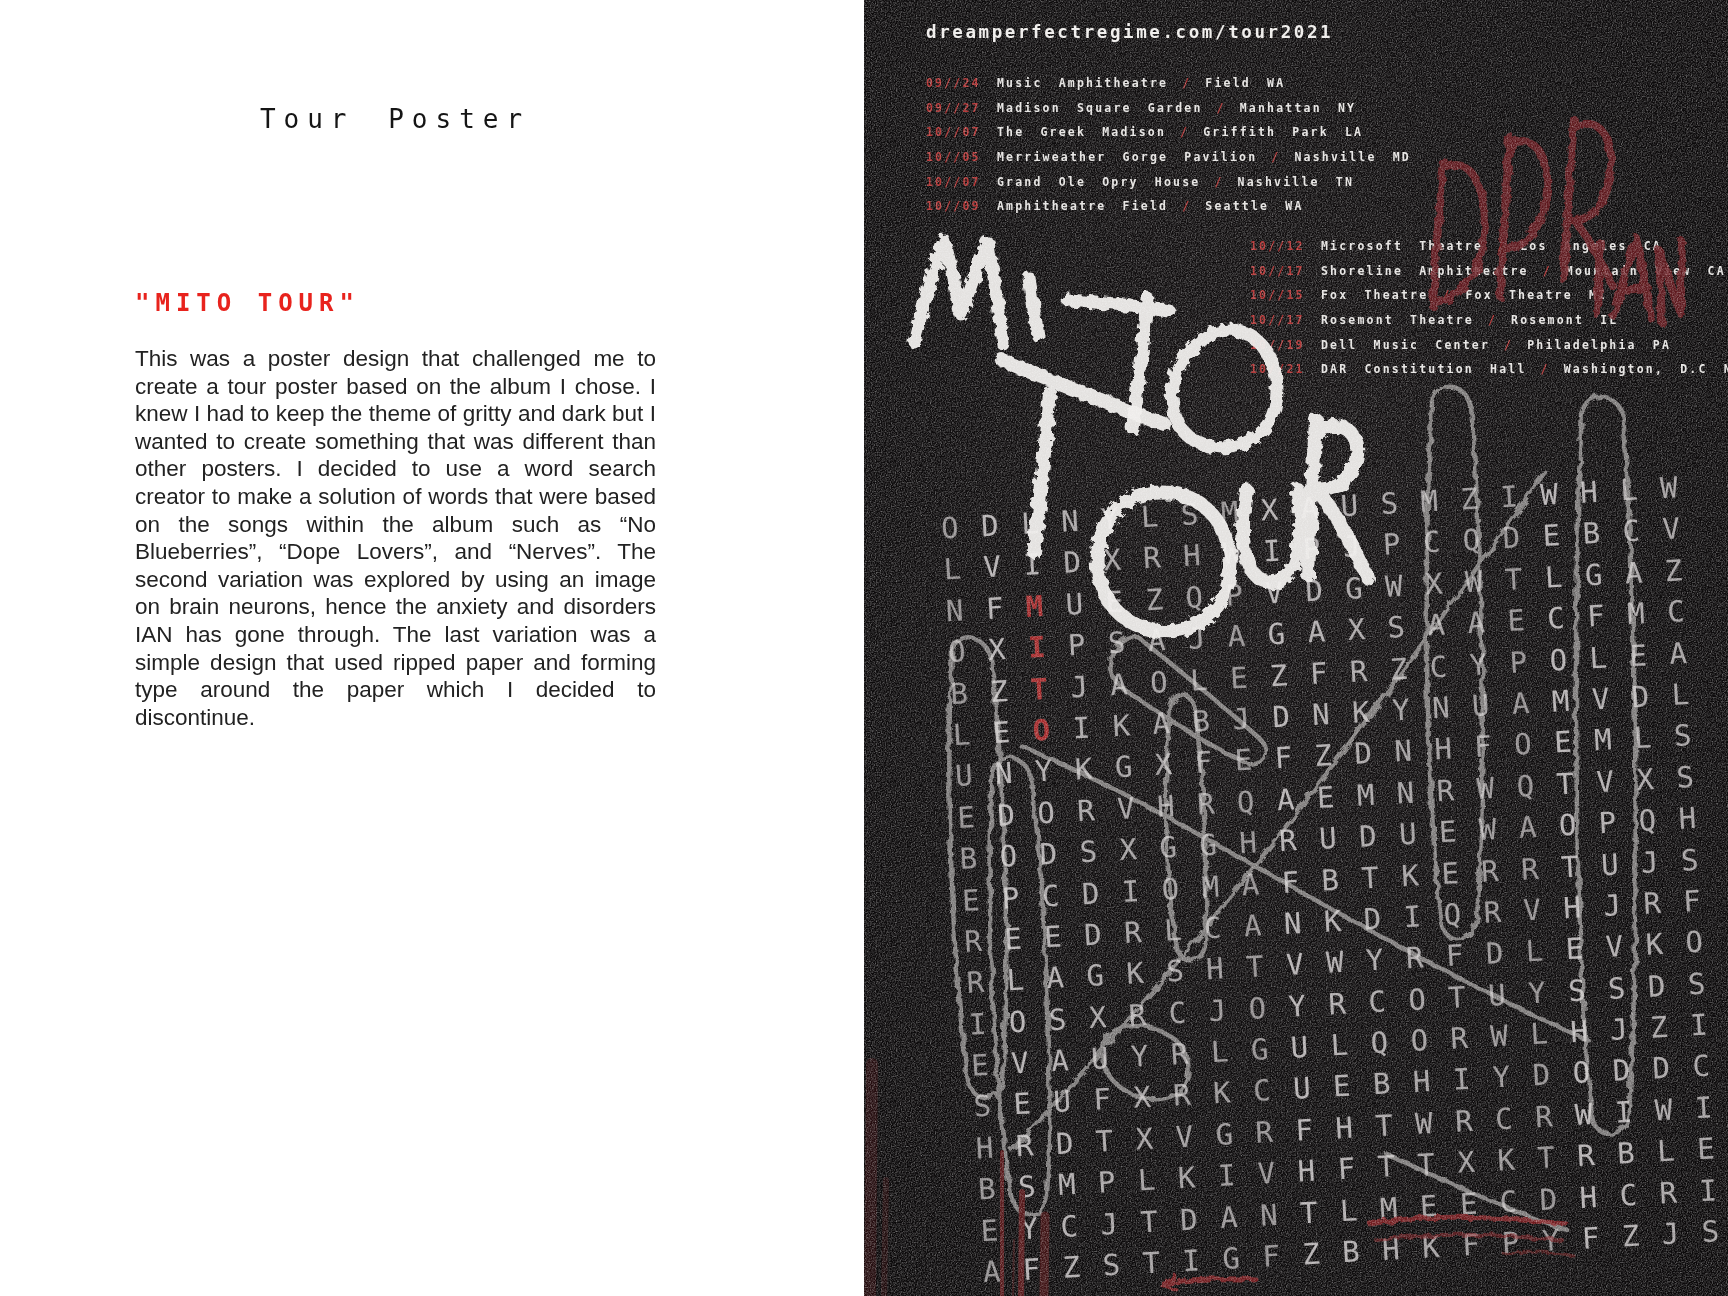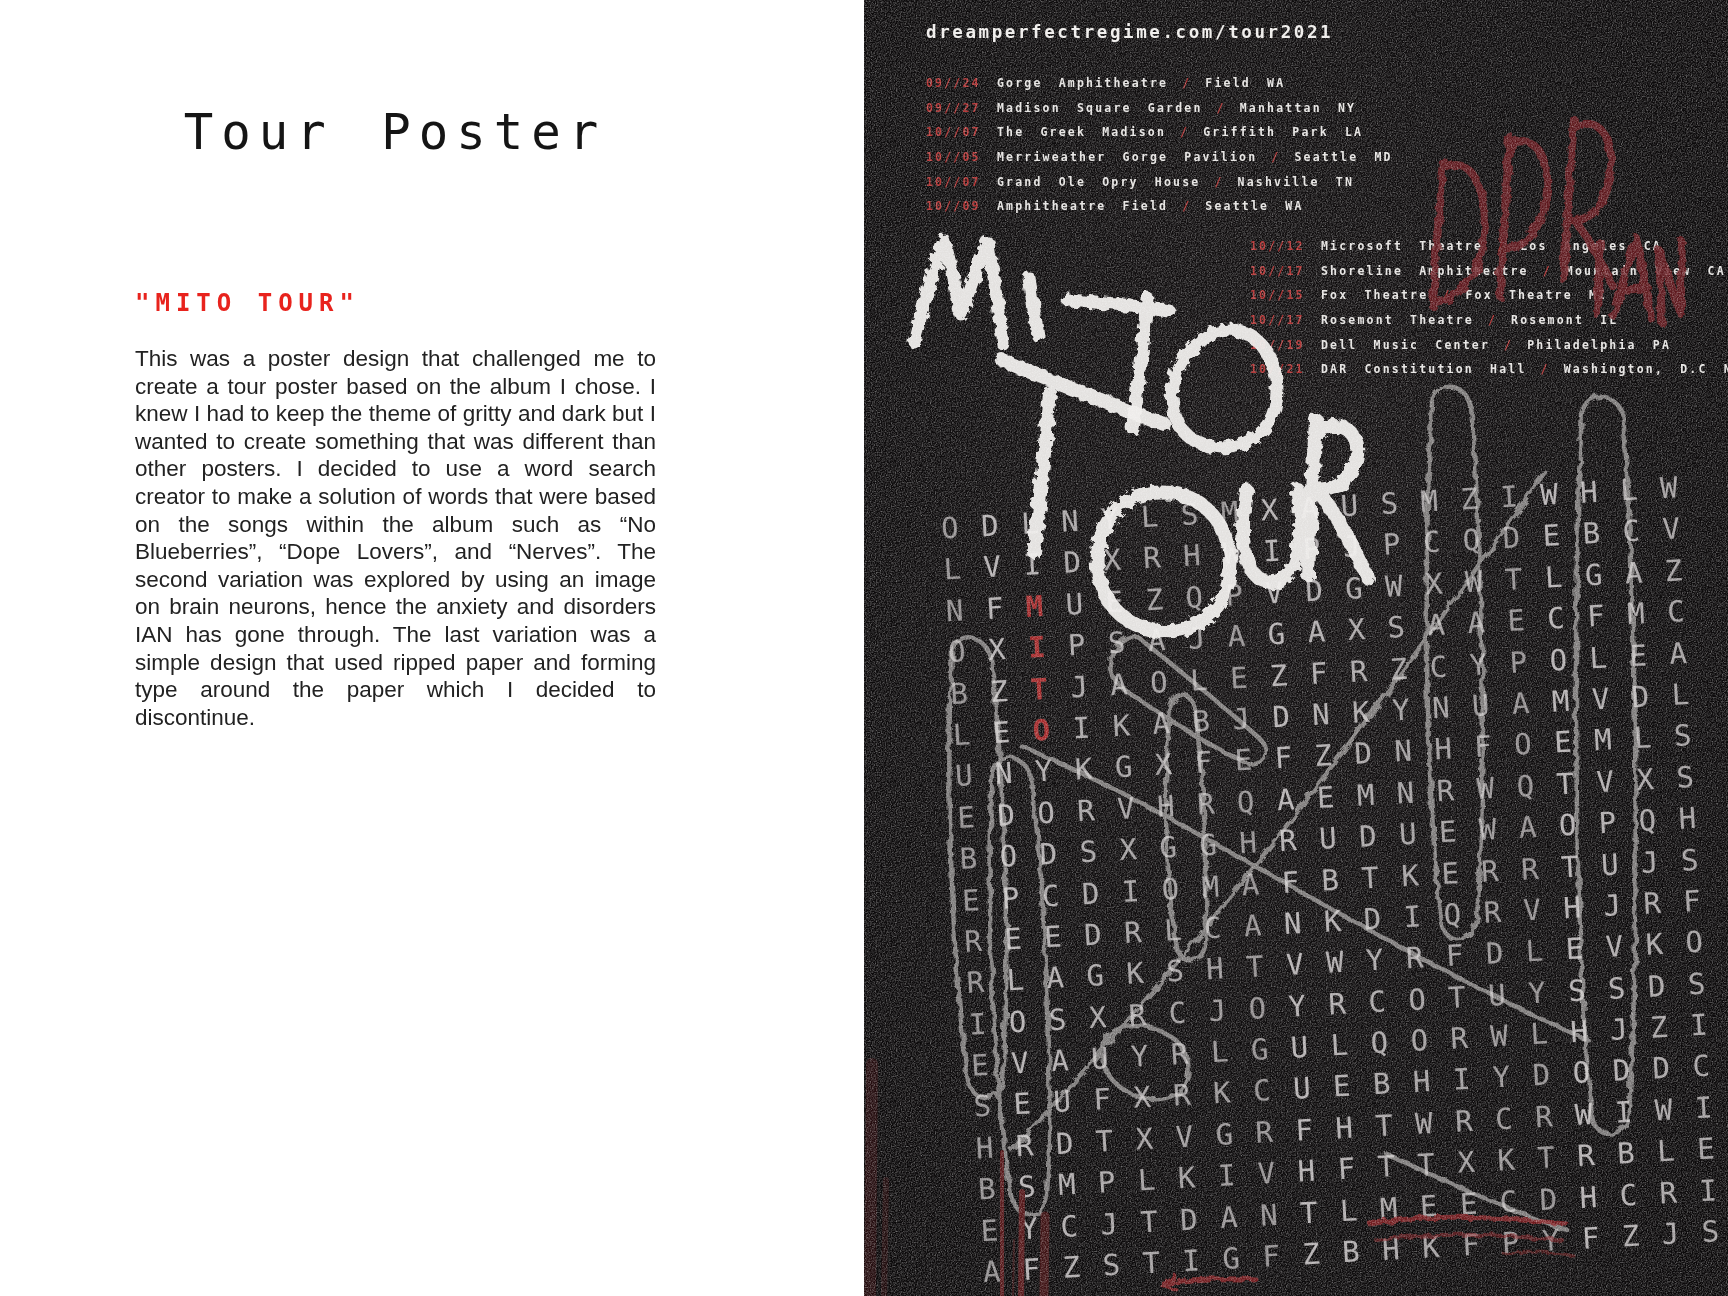--- a/index.html
+++ b/index.html
@@ -4,21 +4,21 @@
 <style>
   html,body{margin:0;padding:0;}
   body{
     width:1728px;height:1296px;position:relative;overflow:hidden;
     background:#ffffff;font-family:"Liberation Sans",sans-serif;
   }
   
   .left-panel{position:absolute;left:0;top:0;width:864px;height:1296px;background:#ffffff;}
   .page-title{
     position:absolute;left:135px;top:104px;width:520px;text-align:center;
-    font-family:"DejaVu Sans Mono",monospace;font-size:49px;font-weight:500;
+    font-family:"DejaVu Sans Mono",monospace;font-size:26px;font-weight:500;
     letter-spacing:8px;word-spacing:10px;color:#151515;white-space:nowrap;
   }
   .mito-heading{
     position:absolute;left:135px;top:289px;
     font-family:"DejaVu Sans Mono",monospace;font-size:24px;font-weight:700;
     letter-spacing:6px;color:#e8231d;white-space:nowrap;
   }
   .description{
     position:absolute;left:135px;top:345px;width:521px;
     font-size:22.5px;line-height:27.6px;color:#222222;
@@ -64,24 +64,24 @@
   <div class="page-title">Tour Poster</div>
   <div class="mito-heading">"MITO TOUR"</div>
   <div class="description">This was a poster design that challenged me to create a tour poster based on the album I chose. I knew I had to keep the theme of gritty and dark but I wanted to create something that was different than other posters. I decided to use a word search creator to make a solution of words that were based on the songs within the album such as “No Blueberries”, “Dope Lovers”, and “Nerves”. The second variation was explored by using an image on brain neurons, hence the anxiety and disorders IAN has gone through. The last variation was a simple design that used ripped paper and forming type around the paper which I decided to discontinue.</div>
 </div>
 
 <div class="poster">
 
   <div class="poster-url">dreamperfectregime.com/tour2021</div>
 
   <div class="shows shows-left" id="shows-left">
-      <div class="show-row"><span class="show-date">09//24</span><span class="show-venue">Gorge Amphitheatre</span><span class="show-sep">/</span><span class="show-city">Field WA</span></div>
+      <div class="show-row"><span class="show-date">09//24</span><span class="show-venue">Music Amphitheatre</span><span class="show-sep">/</span><span class="show-city">Field WA</span></div>
       <div class="show-row"><span class="show-date">09//27</span><span class="show-venue">Madison Square Garden</span><span class="show-sep">/</span><span class="show-city">Manhattan NY</span></div>
       <div class="show-row"><span class="show-date">10//07</span><span class="show-venue">The Greek Madison</span><span class="show-sep">/</span><span class="show-city">Griffith Park LA</span></div>
-      <div class="show-row"><span class="show-date">10//05</span><span class="show-venue">Merriweather Gorge Pavilion</span><span class="show-sep">/</span><span class="show-city">Seattle MD</span></div>
+      <div class="show-row"><span class="show-date">10//05</span><span class="show-venue">Merriweather Gorge Pavilion</span><span class="show-sep">/</span><span class="show-city">Nashville MD</span></div>
       <div class="show-row"><span class="show-date">10//07</span><span class="show-venue">Grand Ole Opry House</span><span class="show-sep">/</span><span class="show-city">Nashville TN</span></div>
       <div class="show-row"><span class="show-date">10//09</span><span class="show-venue">Amphitheatre Field</span><span class="show-sep">/</span><span class="show-city">Seattle WA</span></div>
     </div>
   <div class="shows shows-right" id="shows-right">
       <div class="show-row"><span class="show-date">10//12</span><span class="show-venue">Microsoft Theatre</span><span class="show-sep">/</span><span class="show-city">Los Angeles CA</span></div>
       <div class="show-row"><span class="show-date">10//17</span><span class="show-venue">Shoreline Amphitheatre</span><span class="show-sep">/</span><span class="show-city">Mountain View CA</span></div>
       <div class="show-row"><span class="show-date">10//15</span><span class="show-venue">Fox Theatre</span><span class="show-sep">/</span><span class="show-city">Fox Theatre MI</span></div>
       <div class="show-row"><span class="show-date">10//17</span><span class="show-venue">Rosemont Theatre</span><span class="show-sep">/</span><span class="show-city">Rosemont IL</span></div>
       <div class="show-row"><span class="show-date">10//19</span><span class="show-venue">Dell Music Center</span><span class="show-sep">/</span><span class="show-city">Philadelphia PA</span></div>
       <div class="show-row"><span class="show-date">10//21</span><span class="show-venue">DAR Constitution Hall</span><span class="show-sep">/</span><span class="show-city">Washington, D.C NY</span></div>

